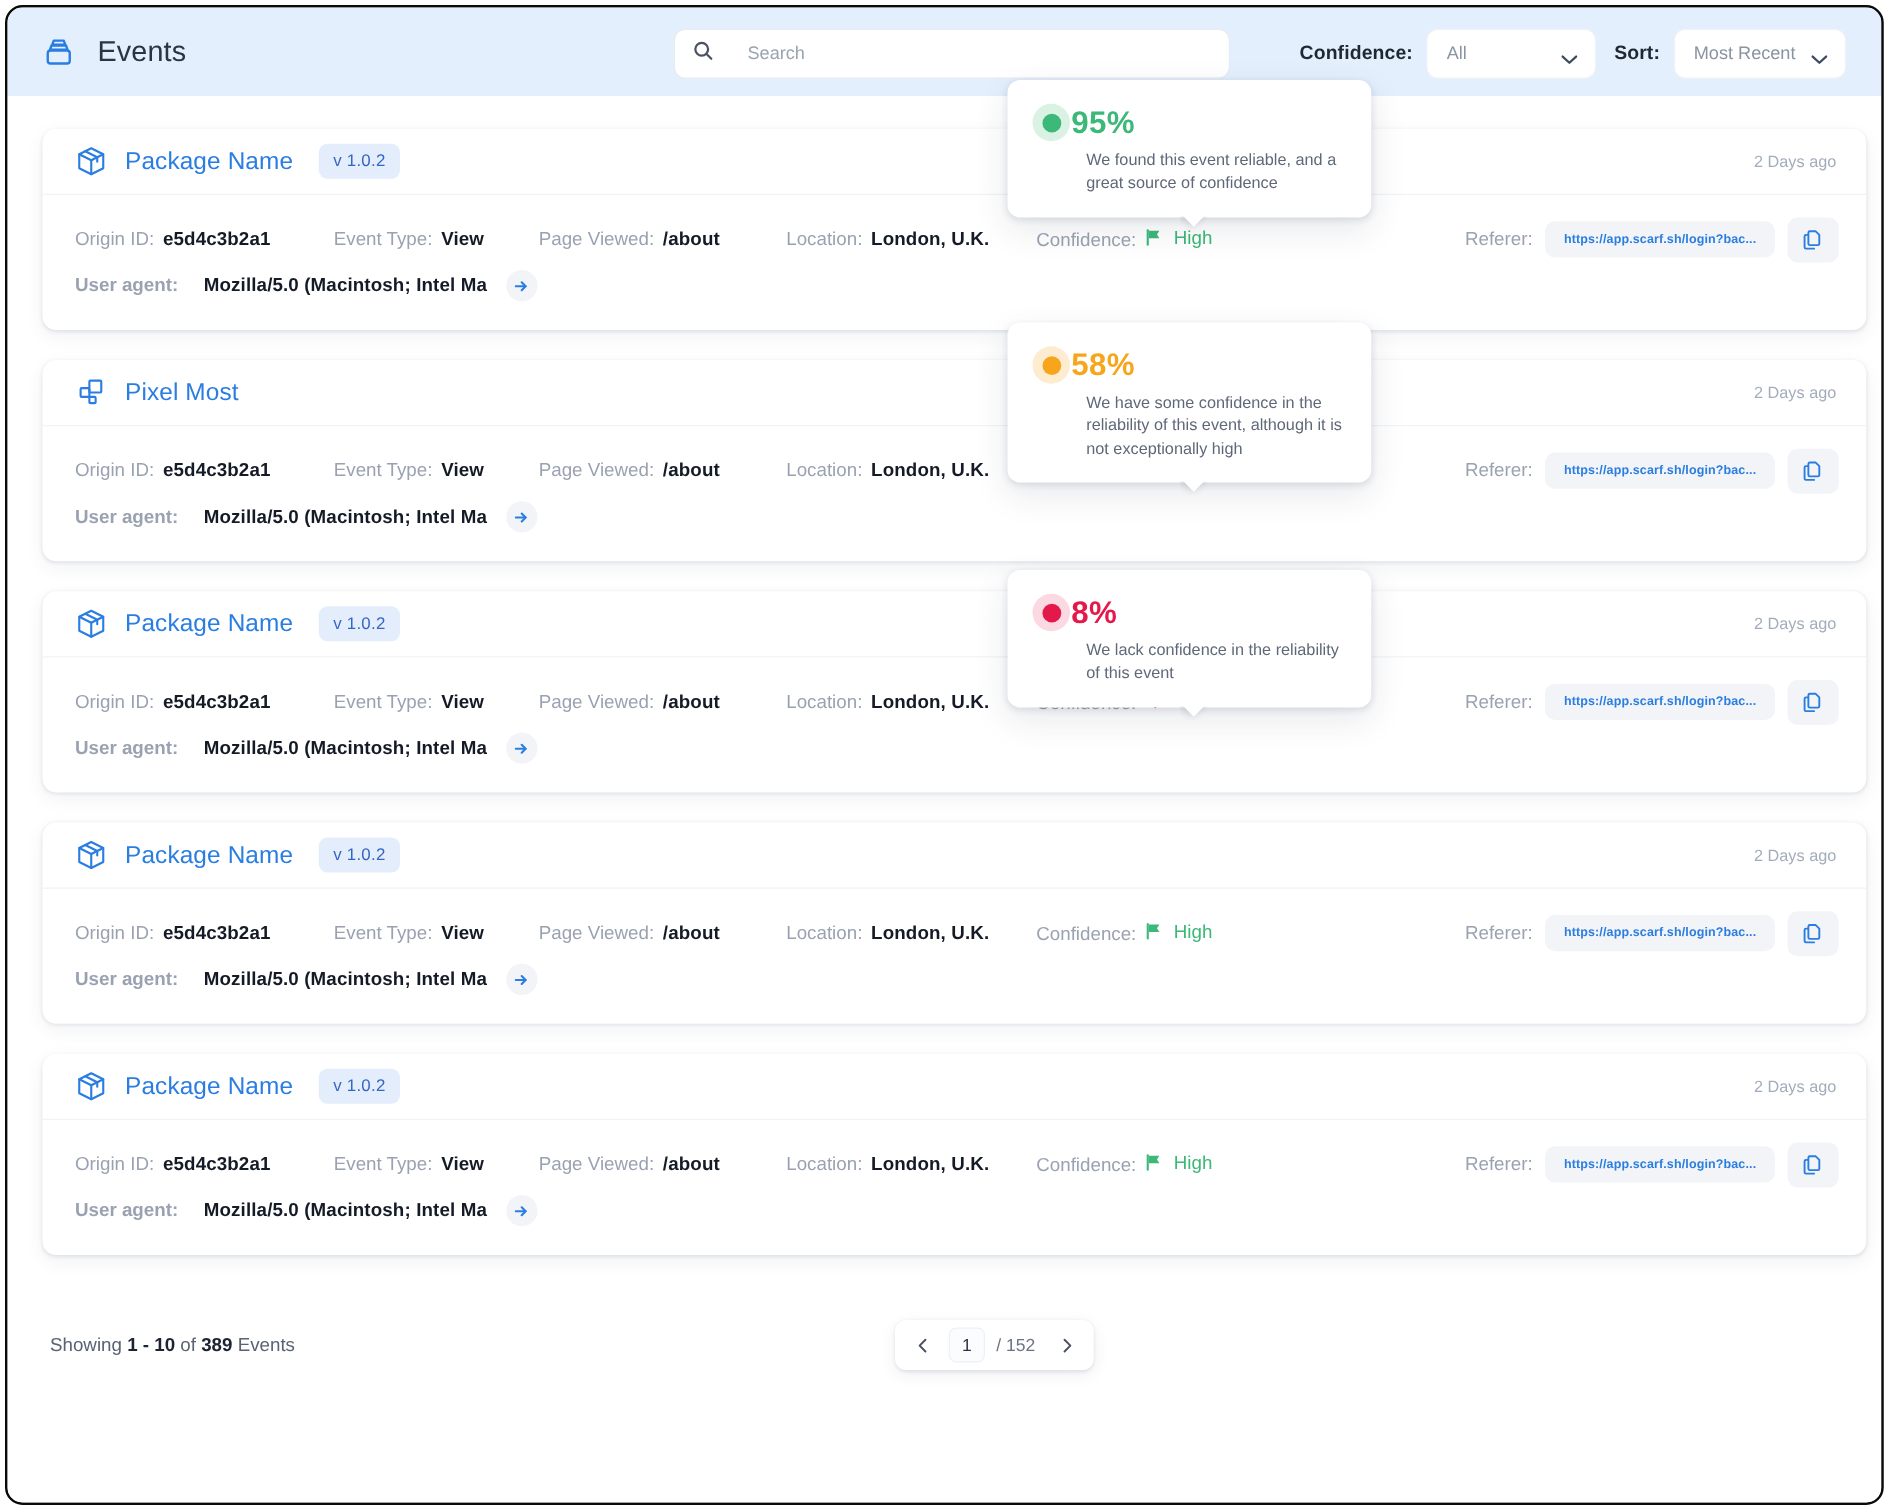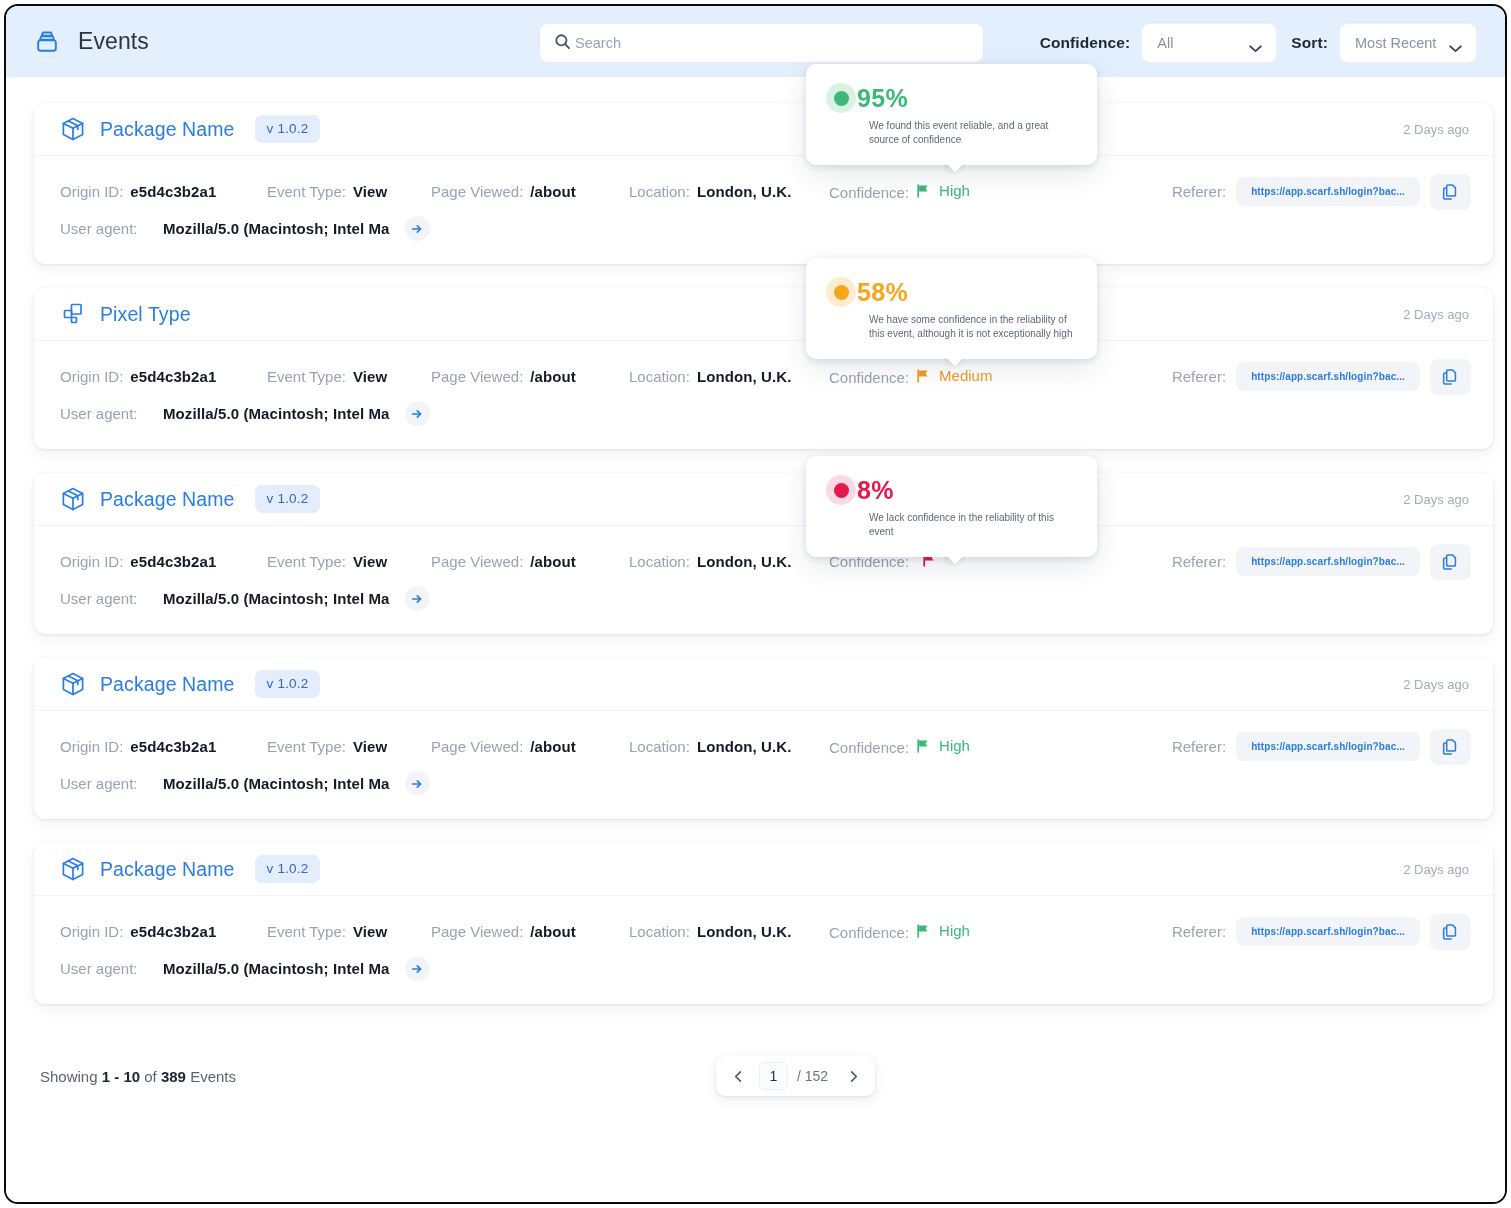--- a/index.html
+++ b/index.html
@@ -42,21 +42,21 @@
   .search-wrap {
     position: absolute;
     left: 533px; top: 17px;
     width: 445px; height: 40px;
     background: #ffffff;
     border: 1px solid #e6ecf3;
     border-radius: 9px;
     display: flex;
     align-items: center;
     padding: 0 14px;
-    gap: 4px;
+    gap: 27px;
   }
   .search-input {
     border: 0; outline: 0; background: transparent;
     font-family: "Liberation Sans", sans-serif;
     font-size: 14.5px;
     color: #4a5261;
     width: 100%;
   }
   .search-input::placeholder { color: #9aa3b2; }
 
@@ -176,21 +176,21 @@
   }
   .copy-btn {
     width: 41px; height: 36px;
     background: #f2f4f7;
     border-radius: 8px;
     display: flex; align-items: center; justify-content: center;
     cursor: pointer;
   }
 
   .ua-line { display: flex; align-items: center; height: 37px; gap: 10px; }
-  .ua-key { font-size: 15px; color: #9aa2b1; width: 93px; }
+  .ua-key { font-size: 15px; color: #9aa2b1; width: 93px; font-weight: bold; }
   .ua-val { font-size: 15px; color: #151b26; font-weight: 700; letter-spacing: .1px; }
   .ua-arrow {
     width: 25px; height: 25px; border-radius: 50%;
     background: #f2f4f7;
     display: flex; align-items: center; justify-content: center;
     cursor: pointer;
     margin-left: 5px;
   }
 
   
@@ -206,21 +206,21 @@
   .tt-dot {
     width: 30px; height: 30px; border-radius: 50%;
     display: flex; align-items: center; justify-content: center;
     flex: none;
   }
   .tt-dot i { width: 15px; height: 15px; border-radius: 50%; display: block; }
   .tt-pct { font-size: 25px; font-weight: 700; letter-spacing: .3px; }
   .tt-desc {
     margin-top: 6px;
     margin-left: 43px;
-    font-size: 10px;
+    font-size: 13px;
     line-height: 1.42;
     color: #5f6878;
     max-width: 232px;
   }
   .tt-arrow {
     position: absolute;
     bottom: -10px; left: 138px;
     width: 22px; height: 11px;
     overflow: hidden;
   }
@@ -410,21 +410,21 @@
     <div class="card">
       <div class="card-head">
         <div class="card-head-left">
           <span class="entity-icon">
             <svg viewBox="0 0 26 26" width="26" height="26" fill="none" stroke="#2a7de1" stroke-width="1.7" stroke-linejoin="round">
               <rect x="11.5" y="3.5" width="9.5" height="9.5" rx="0.8"></rect>
               <rect x="4.5" y="9.5" width="7" height="7" rx="0.8"></rect>
               <rect x="11.5" y="16.5" width="5" height="5" rx="0.8"></rect>
             </svg>
           </span>
-          <span class="entity-name">Pixel Type</span>
+          <span class="entity-name">Pixel Most</span>
         </div>
         <span class="timeago">2 Days ago</span>
       </div>
       <div class="card-body">
         <div class="row-line">
           <div class="field f-origin">
             <span class="fk">Origin ID:</span>
             <span class="fv">e5d4c3b2a1</span>
           </div>
           <div class="field f-etype">

